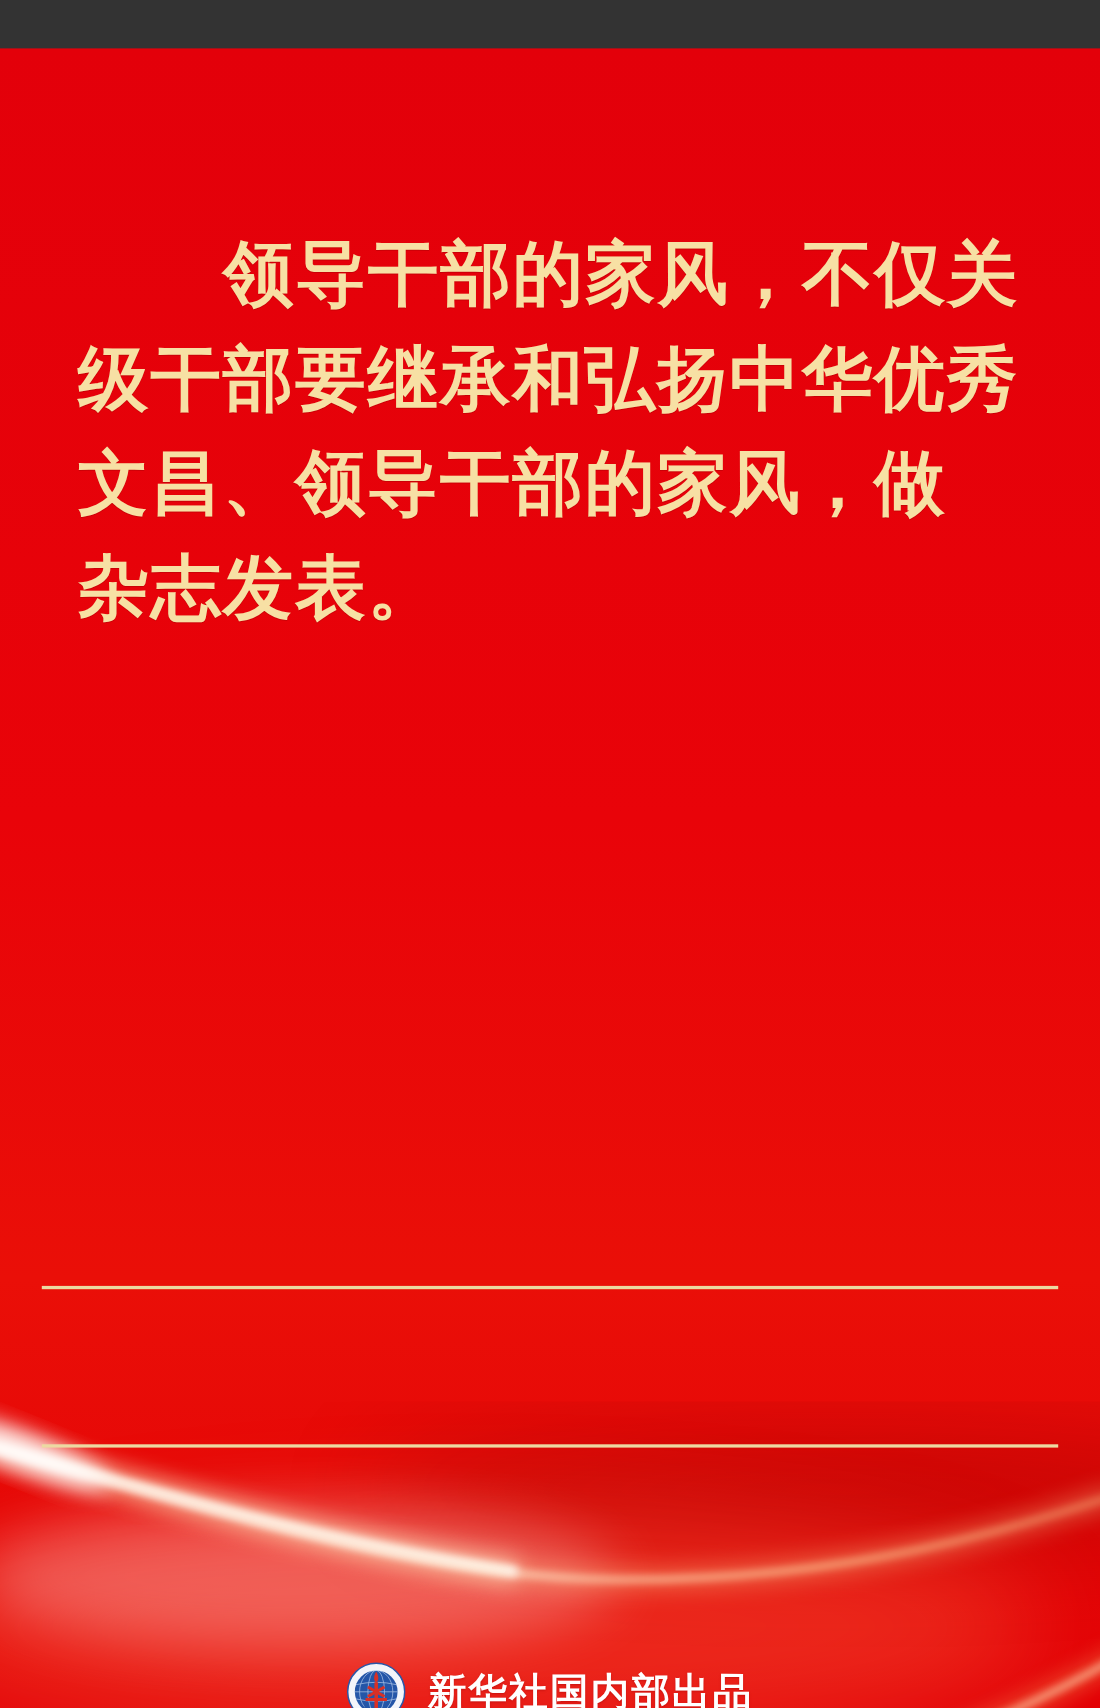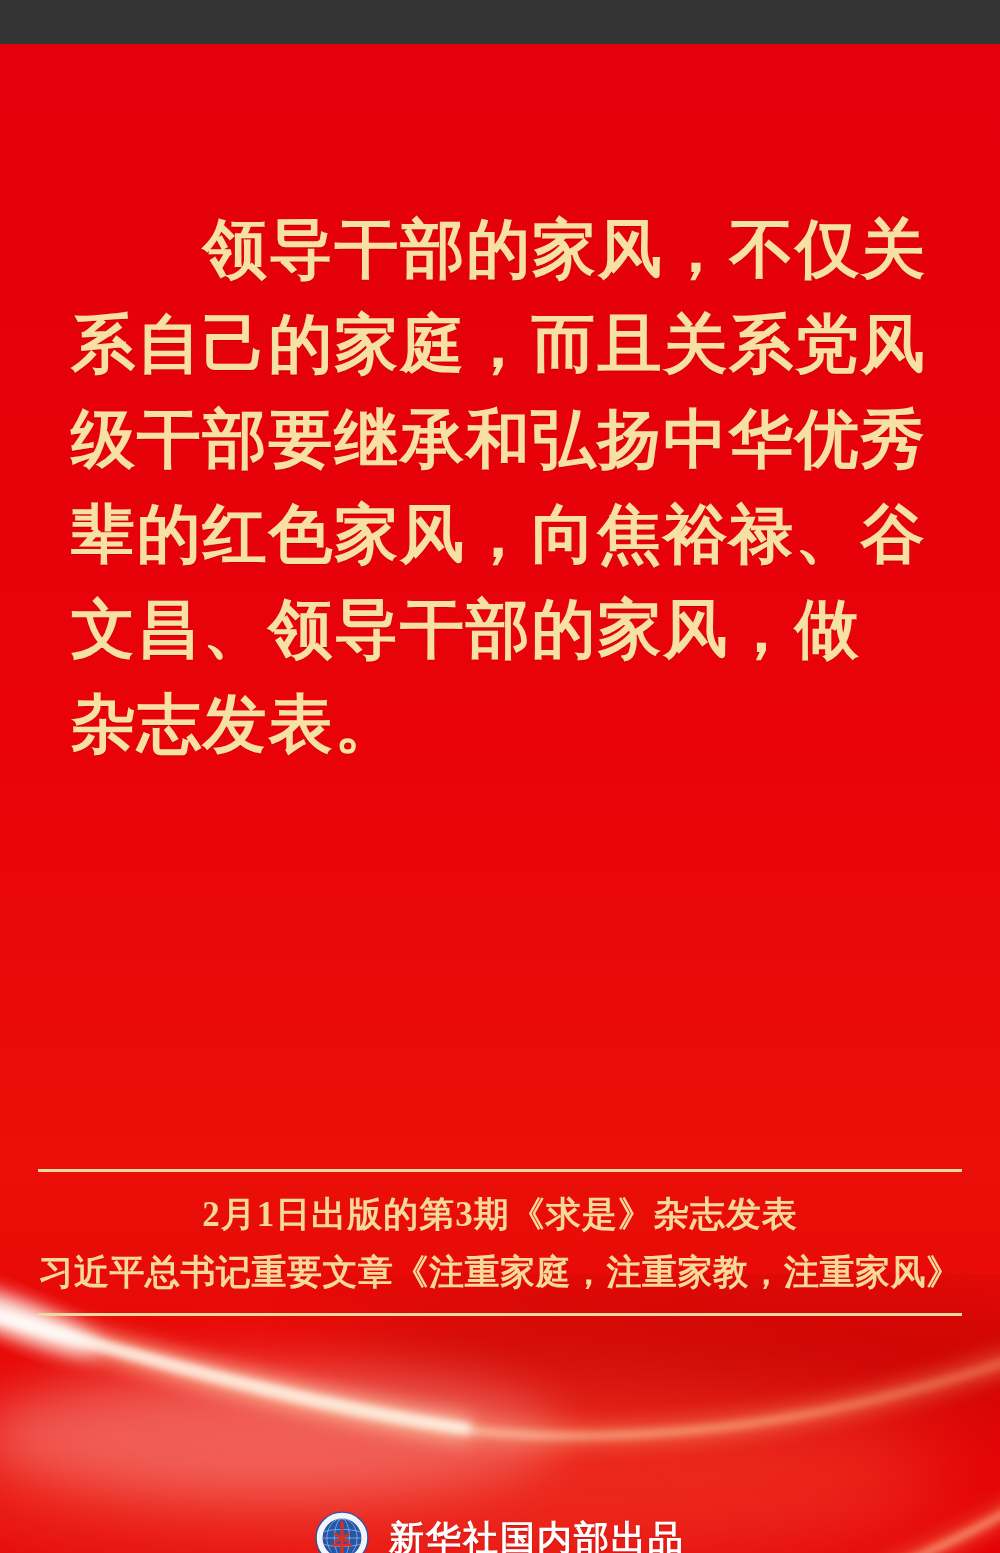--- a/index.html
+++ b/index.html
@@ -54,32 +54,26 @@
     text-shadow:0 1px 2px rgba(150,0,0,.4);
   }
 </style>
 </head>
 <body>
 
 <div class="poster">
 
   <div class="quote">
     <div class="quote-line first">领导干部的家风，不仅关</div>
-    <div class="quote-line">系自己的家庭，而且关系党风</div>
     <div class="quote-line">级干部要继承和弘扬中华优秀</div>
-    <div class="quote-line">辈的红色家风，向焦裕禄、谷</div>
     <div class="quote-line">文昌、领导干部的家风，做</div>
     <div class="quote-line">杂志发表。</div>
   </div>
 
   <div class="divider top"></div>
-  <div class="source">
-    <div class="source-line1">2月1日出版的第3期《求是》杂志发表</div>
-    <div class="source-line2">习近平总书记重要文章《注重家庭，注重家教，注重家风》</div>
-  </div>
   <div class="divider bottom"></div>
 
   <svg class="swoosh" viewBox="0 0 1000 323" xmlns="http://www.w3.org/2000/svg">
     <defs>
       <filter id="b4" x="-50%" y="-50%" width="200%" height="200%">
           <feGaussianBlur stdDeviation="4"></feGaussianBlur>
         </filter>
       <filter id="b10" x="-50%" y="-50%" width="200%" height="200%">
           <feGaussianBlur stdDeviation="10"></feGaussianBlur>
         </filter>

